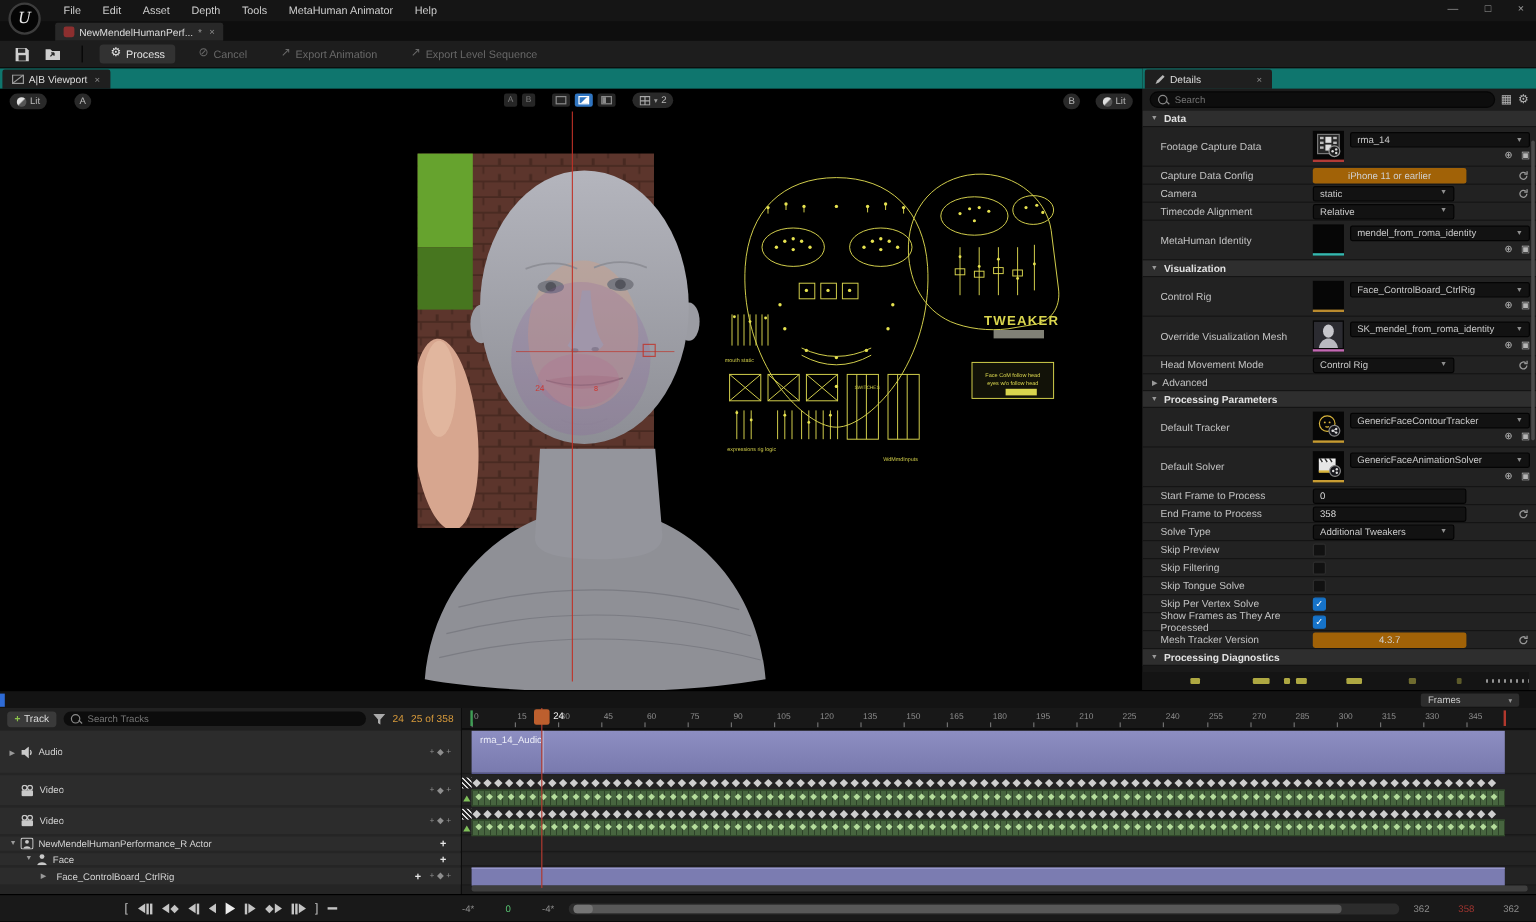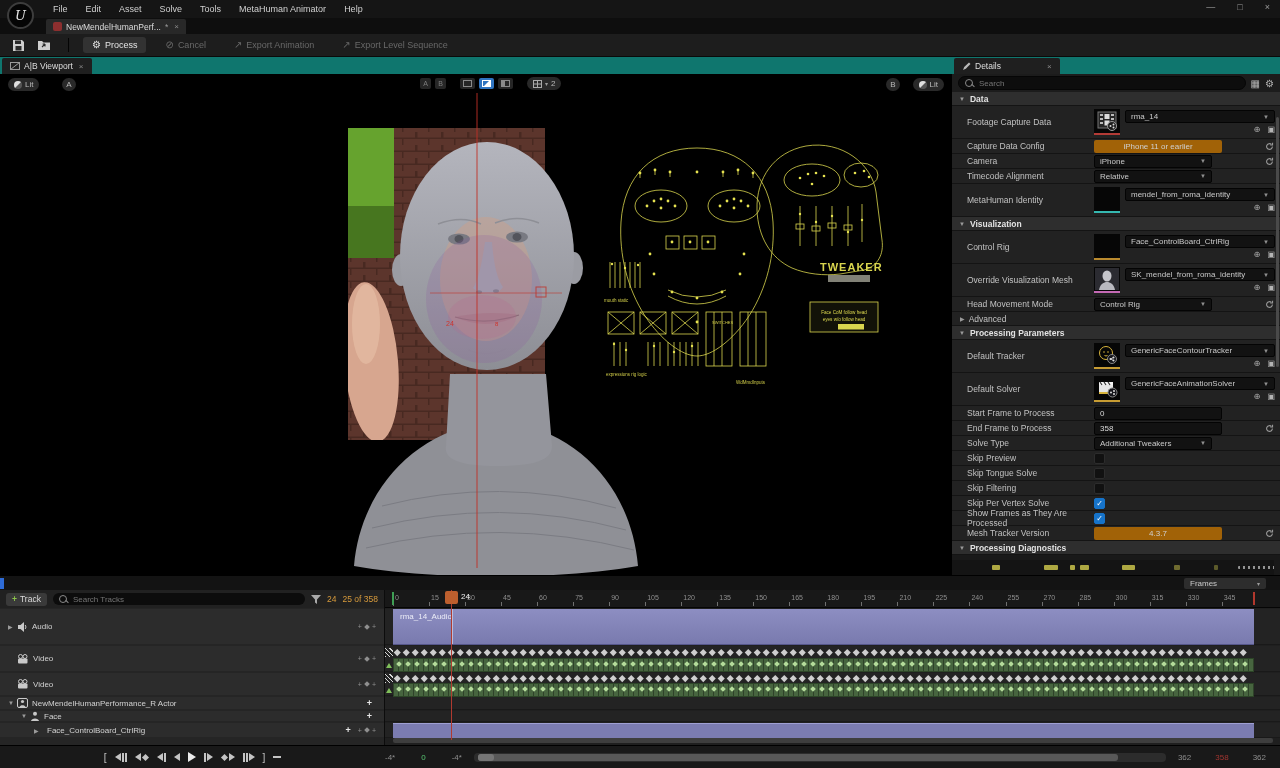--- a/index.html
+++ b/index.html
@@ -139,21 +139,21 @@
 <div id="app">
 
   <div class="abs menubar">
     <div class="uelogo">
         <span>U</span>
       </div>
     <div id="menus" style="display:flex;">
         <div class="menu-item">File</div>
         <div class="menu-item">Edit</div>
         <div class="menu-item">Asset</div>
-        <div class="menu-item">Solve</div>
+        <div class="menu-item">Depth</div>
         <div class="menu-item">Tools</div>
         <div class="menu-item">MetaHuman Animator</div>
         <div class="menu-item">Help</div>
       </div>
     <div class="winctl">
       <span>—</span>
       <span>□</span>
       <span>×</span>
     </div>
   </div>
@@ -488,21 +488,21 @@
                   <path d="M8.2 5a3.2 3.2 0 1 1-1.1-2.4" fill="none" stroke="#999" stroke-width="1.2"></path>
                   <path d="M8.4 0.8L8.4 3.4 5.8 3.4" fill="none" stroke="#999" stroke-width="1.2"></path>
                 </svg>
               </span>
             </span>
           </div>
           <div class="drow" style="height: 15px;">
             <span class="lbl">Camera</span>
             <span class="val">
               <span class="combo" style="width: 118px;">
-                <span>iPhone</span>
+                <span>static</span>
                 <span class="chev">▼</span>
               </span>
               <span class="reset">
                 <svg width="9" height="9" viewBox="0 0 10 10">
                   <path d="M8.2 5a3.2 3.2 0 1 1-1.1-2.4" fill="none" stroke="#999" stroke-width="1.2"></path>
                   <path d="M8.4 0.8L8.4 3.4 5.8 3.4" fill="none" stroke="#999" stroke-width="1.2"></path>
                 </svg>
               </span>
             </span>
           </div>
@@ -703,27 +703,27 @@
               </span>
             </span>
           </div>
           <div class="drow" style="height: 15px;">
             <span class="lbl">Skip Preview</span>
             <span class="val">
               <span class="cb"></span>
             </span>
           </div>
           <div class="drow" style="height: 15px;">
+            <span class="lbl">Skip Filtering</span>
+            <span class="val">
+              <span class="cb"></span>
+            </span>
+          </div>
+          <div class="drow" style="height: 15px;">
             <span class="lbl">Skip Tongue Solve</span>
-            <span class="val">
-              <span class="cb"></span>
-            </span>
-          </div>
-          <div class="drow" style="height: 15px;">
-            <span class="lbl">Skip Filtering</span>
             <span class="val">
               <span class="cb"></span>
             </span>
           </div>
           <div class="drow" style="height: 15px;">
             <span class="lbl">Skip Per Vertex Solve</span>
             <span class="val">
               <span class="cb on">✓</span>
             </span>
           </div>

